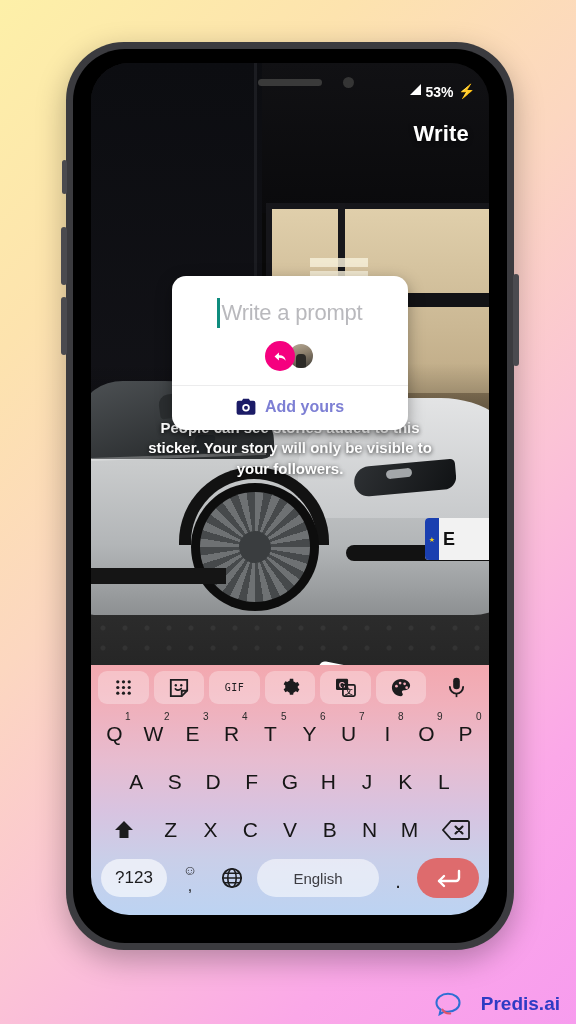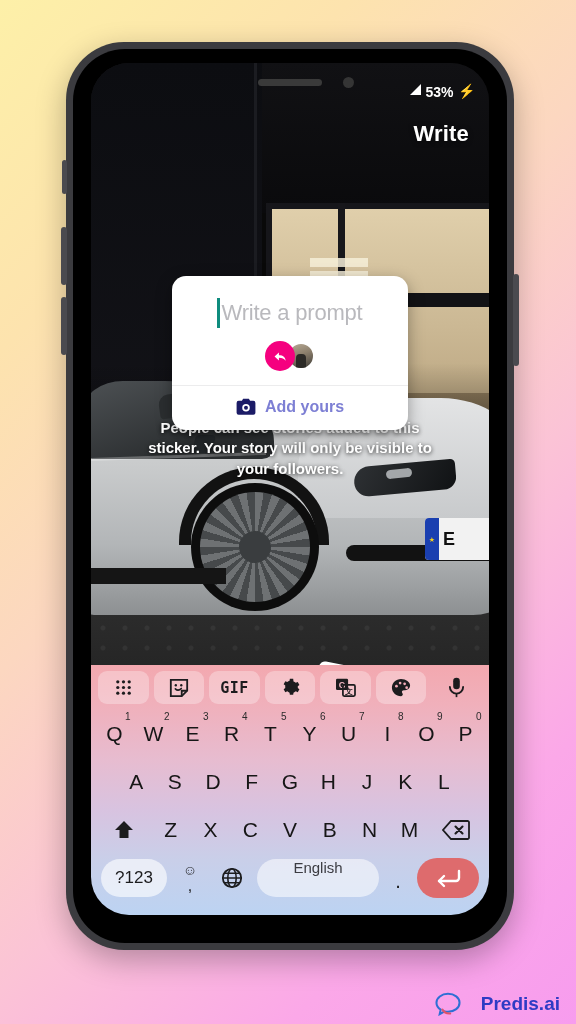--- a/index.html
+++ b/index.html
@@ -251,21 +251,21 @@
     width:66px; height:38px; border-radius:19px; background: rgba(255,255,255,.62);
     display:flex; align-items:center; justify-content:center;
     font-size:17px; color:#1c1c1e;
   }
   #key-emoji-comma { width:34px; height:38px; position:relative; display:flex; align-items:center; justify-content:center; }
   #emoji-glyph { position:absolute; top:3px; font-size:14px; color:#1c1c1e; }
   #comma-glyph { position:absolute; bottom:2px; font-size:16px; color:#1c1c1e; }
   #key-globe { width:38px; height:38px; display:flex; align-items:center; justify-content:center; }
   #key-space {
     flex:1; height:38px; border-radius:19px; background: rgba(255,255,255,.55);
-    display:flex; justify-content:center;
+    display:flex; align-items:center; justify-content:center;
     font-size:15px; color:#3c3c42;
   }
   #key-period { width:26px; height:38px; display:flex; align-items:flex-end; justify-content:center;
     font-size:20px; color:#1c1c1e; padding-bottom:4px; }
   #key-enter {
     width:62px; height:40px; border-radius:20px; background:#de6b6d;
     display:flex; align-items:center; justify-content:center;
   }
 
   
@@ -399,21 +399,21 @@
           <div class="kb-tool">
             <svg width="20" height="20" viewBox="0 0 22 22">
               <path d="M2 2 H20 V14 L14 20 H2 Z" fill="none" stroke="#1c1c1e" stroke-width="2"></path>
               <path d="M20 14 H14 V20" fill="none" stroke="#1c1c1e" stroke-width="2"></path>
               <circle cx="7.5" cy="8" r="1.3" fill="#1c1c1e"></circle>
               <circle cx="13.5" cy="8" r="1.3" fill="#1c1c1e"></circle>
               <path d="M7 12 Q10 15 13.5 11.5" fill="none" stroke="#1c1c1e" stroke-width="1.8" stroke-linecap="round"></path>
             </svg>
           </div>
           <div class="kb-tool">
-            <span style="font-size:15px;font-weight:700;letter-spacing:.5px;font-family:'DejaVu Sans Mono',monospace;">GIF</span>
+            <span style="font-size:10px;font-weight:400;letter-spacing:.5px;font-family:'DejaVu Sans Mono',monospace;">GIF</span>
           </div>
           <div class="kb-tool">
             <svg width="19" height="19" viewBox="0 0 24 24">
               <path fill="#1c1c1e" d="M12 8.2a3.8 3.8 0 1 0 0 7.6 3.8 3.8 0 0 0 0-7.6zm9.3 3.8c0-.6-.05-1.1-.15-1.65l2.1-1.6-2.1-3.6-2.5 1a8.9 8.9 0 0 0-2.85-1.65L15.4.9h-4.2l-.4 2.6A8.9 8.9 0 0 0 7.95 5.15l-2.5-1-2.1 3.6 2.1 1.6c-.1.55-.15 1.05-.15 1.65s.05 1.1.15 1.65l-2.1 1.6 2.1 3.6 2.5-1a8.9 8.9 0 0 0 2.85 1.65l.4 2.6h4.2l.4-2.6a8.9 8.9 0 0 0 2.85-1.65l2.5 1 2.1-3.6-2.1-1.6c.1-.55.15-1.05.15-1.65z"></path>
             </svg>
           </div>
           <div class="kb-tool">
             <svg width="21" height="19" viewBox="0 0 24 22">
               <rect x="1" y="1" width="14" height="13" rx="1.5" fill="#1c1c1e"></rect>
               <text x="8" y="11.5" font-size="10" font-weight="700" fill="#f4b8c4" text-anchor="middle" font-family="'Liberation Sans',sans-serif">G</text>

